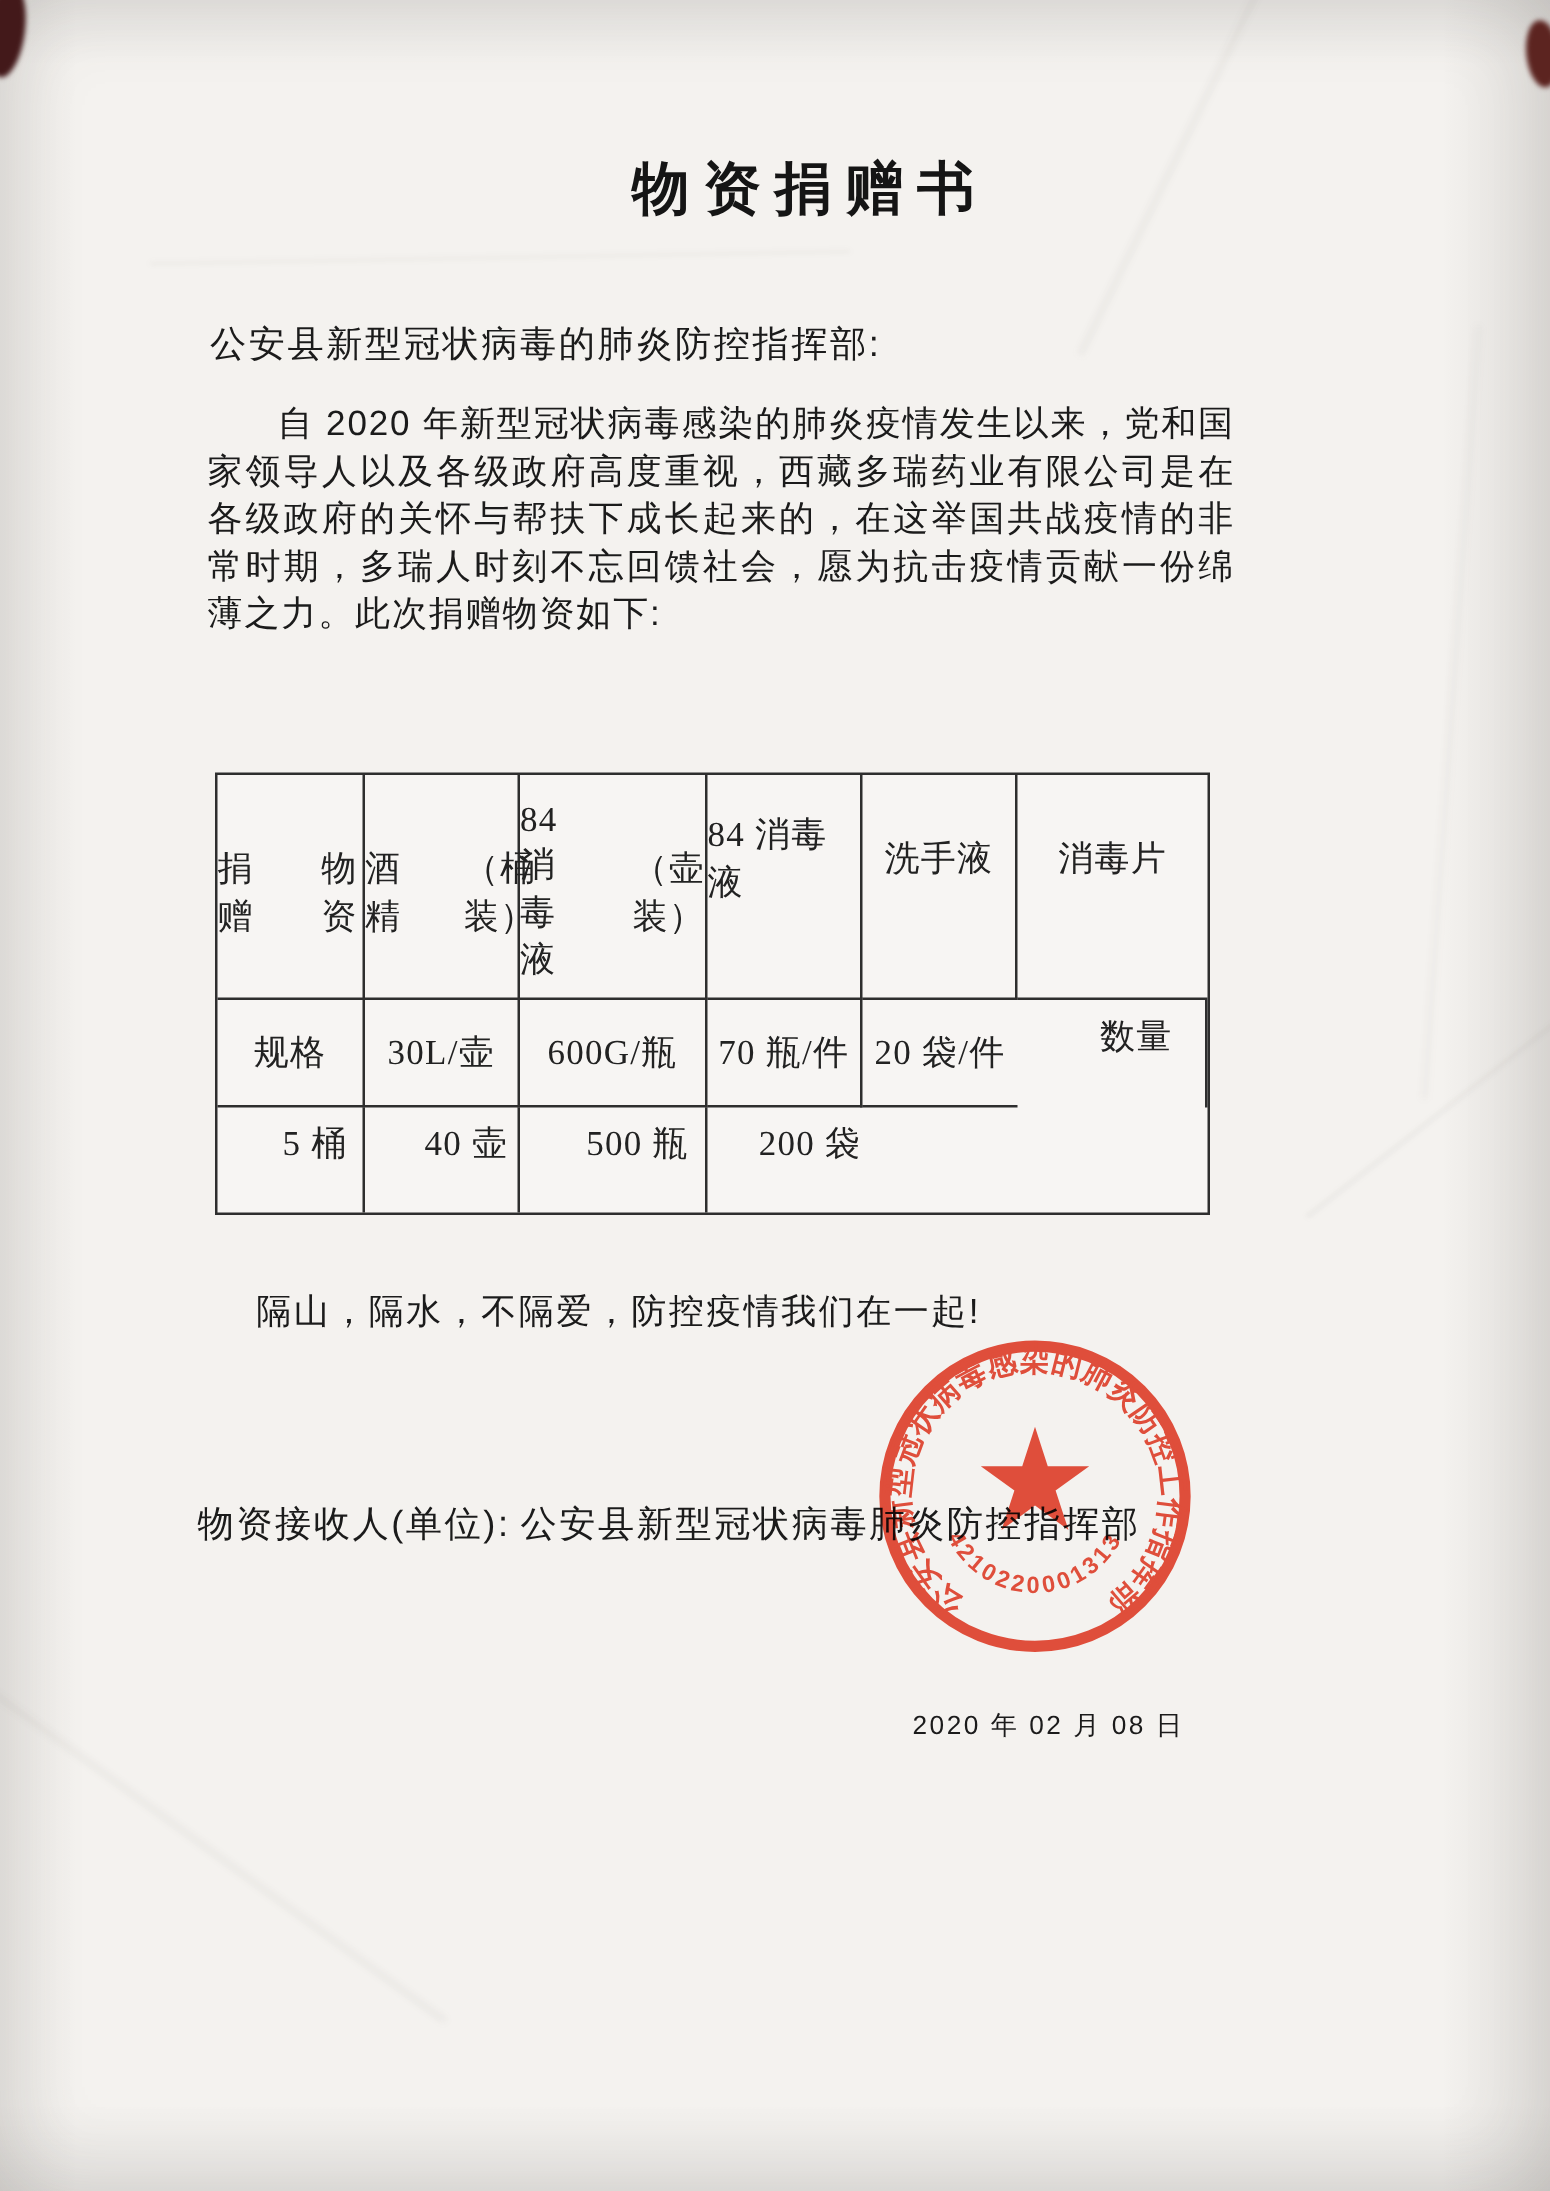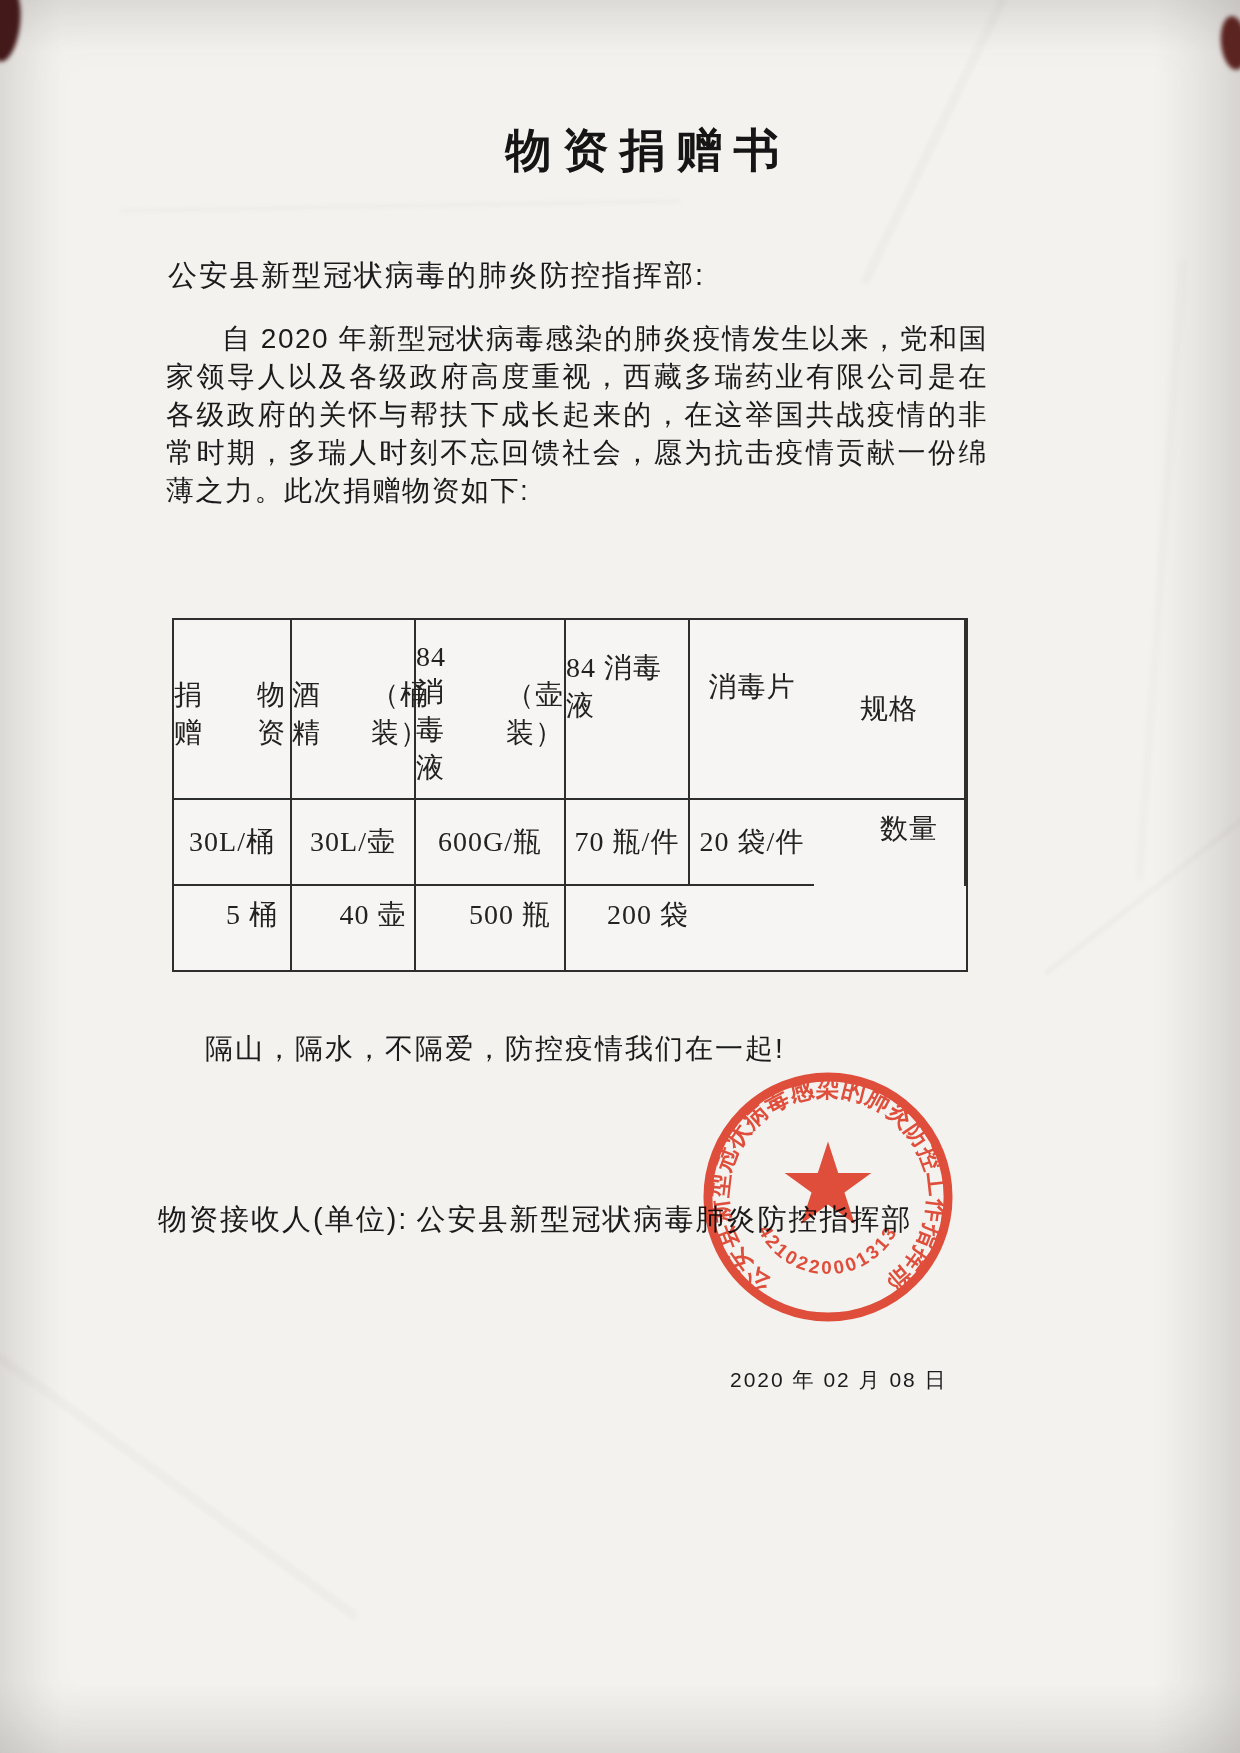--- a/index.html
+++ b/index.html
@@ -106,26 +106,28 @@
       <span>酒精</span>
       <span>（桶装）</span>
     </div>
     <div class="cell two-line">
       <span>84 消毒液</span>
       <span>（壶装）</span>
     </div>
     <div class="cell one-line-header">
       <span>84 消毒液</span>
     </div>
+    <div class="cell one-line-header">
+      <span>洗手液</span>
+    </div>
     <div class="cell one-line-header last-col">
       <span>消毒片</span>
     </div>
 
     <div class="cell">规格</div>
-    <div class="cell">30L/桶</div>
     <div class="cell">30L/壶</div>
     <div class="cell">600G/瓶</div>
     <div class="cell">70 瓶/件</div>
     <div class="cell last-col">20 袋/件</div>
 
     <div class="cell qty-row last-row">数量</div>
     <div class="cell qty-row last-row">5 桶</div>
     <div class="cell qty-row last-row">40 壶</div>
     <div class="cell qty-row last-row">500 瓶</div>
     <div class="cell qty-row last-row last-col">200 袋</div>

